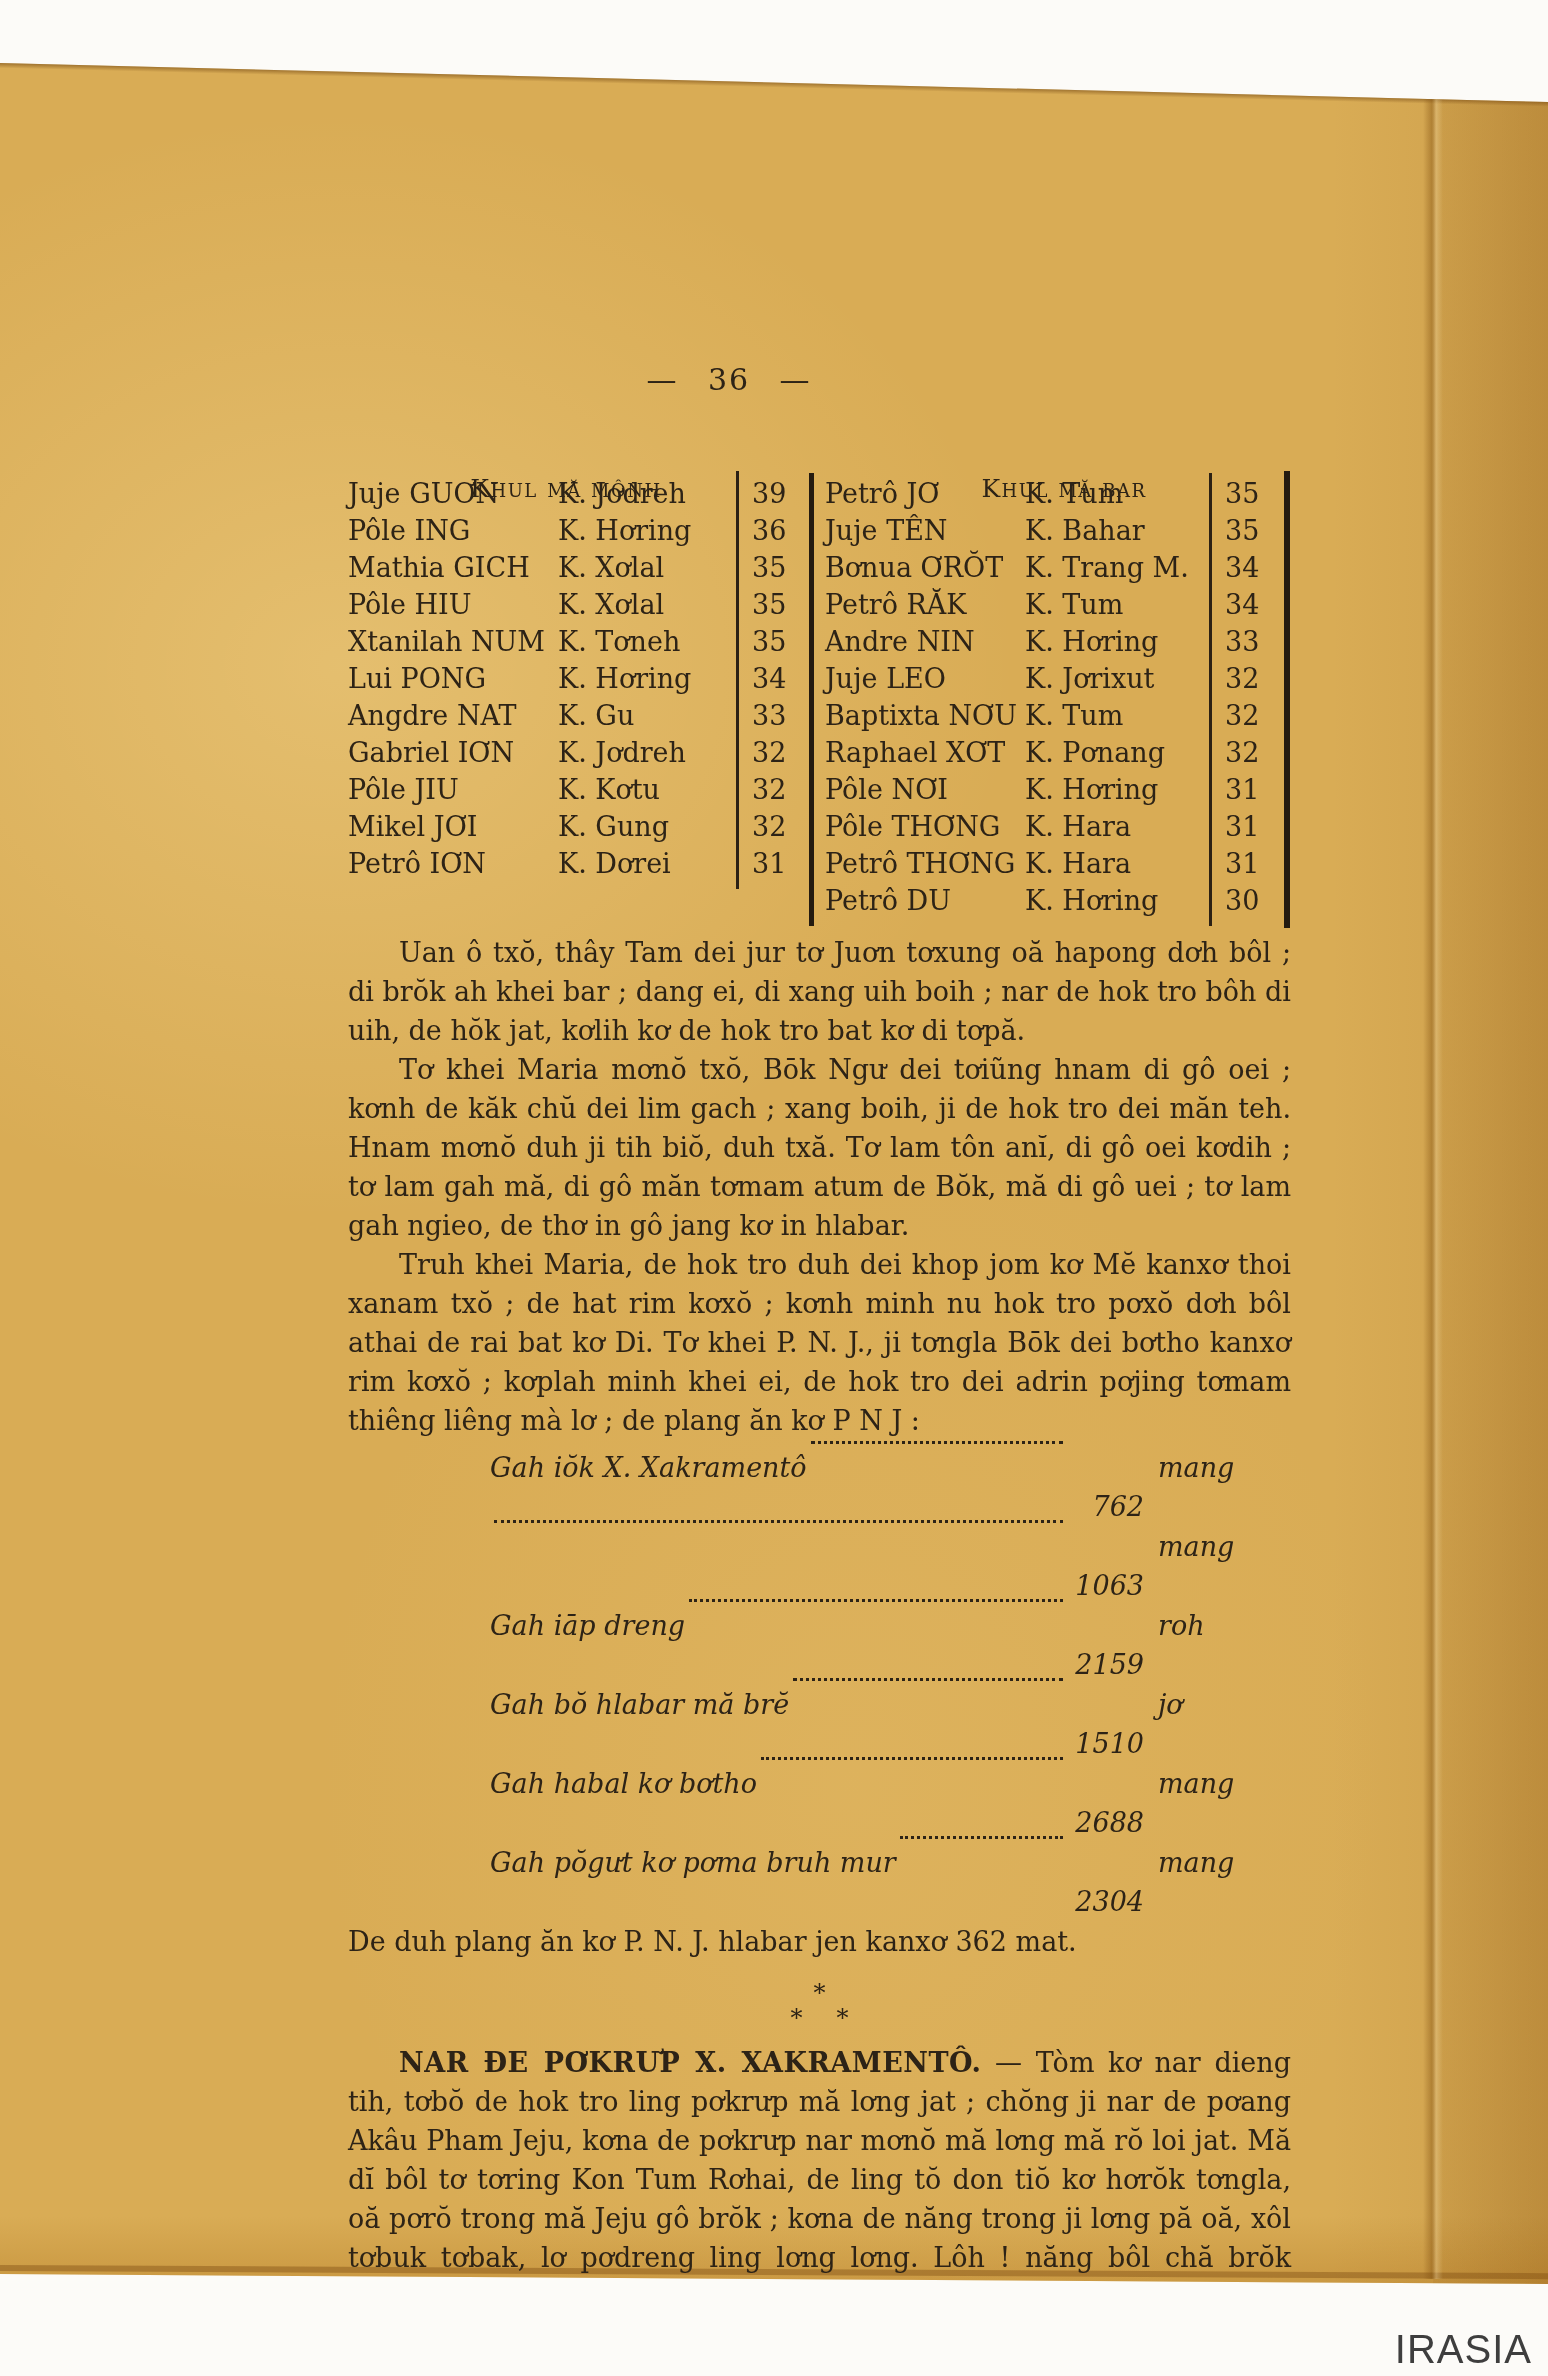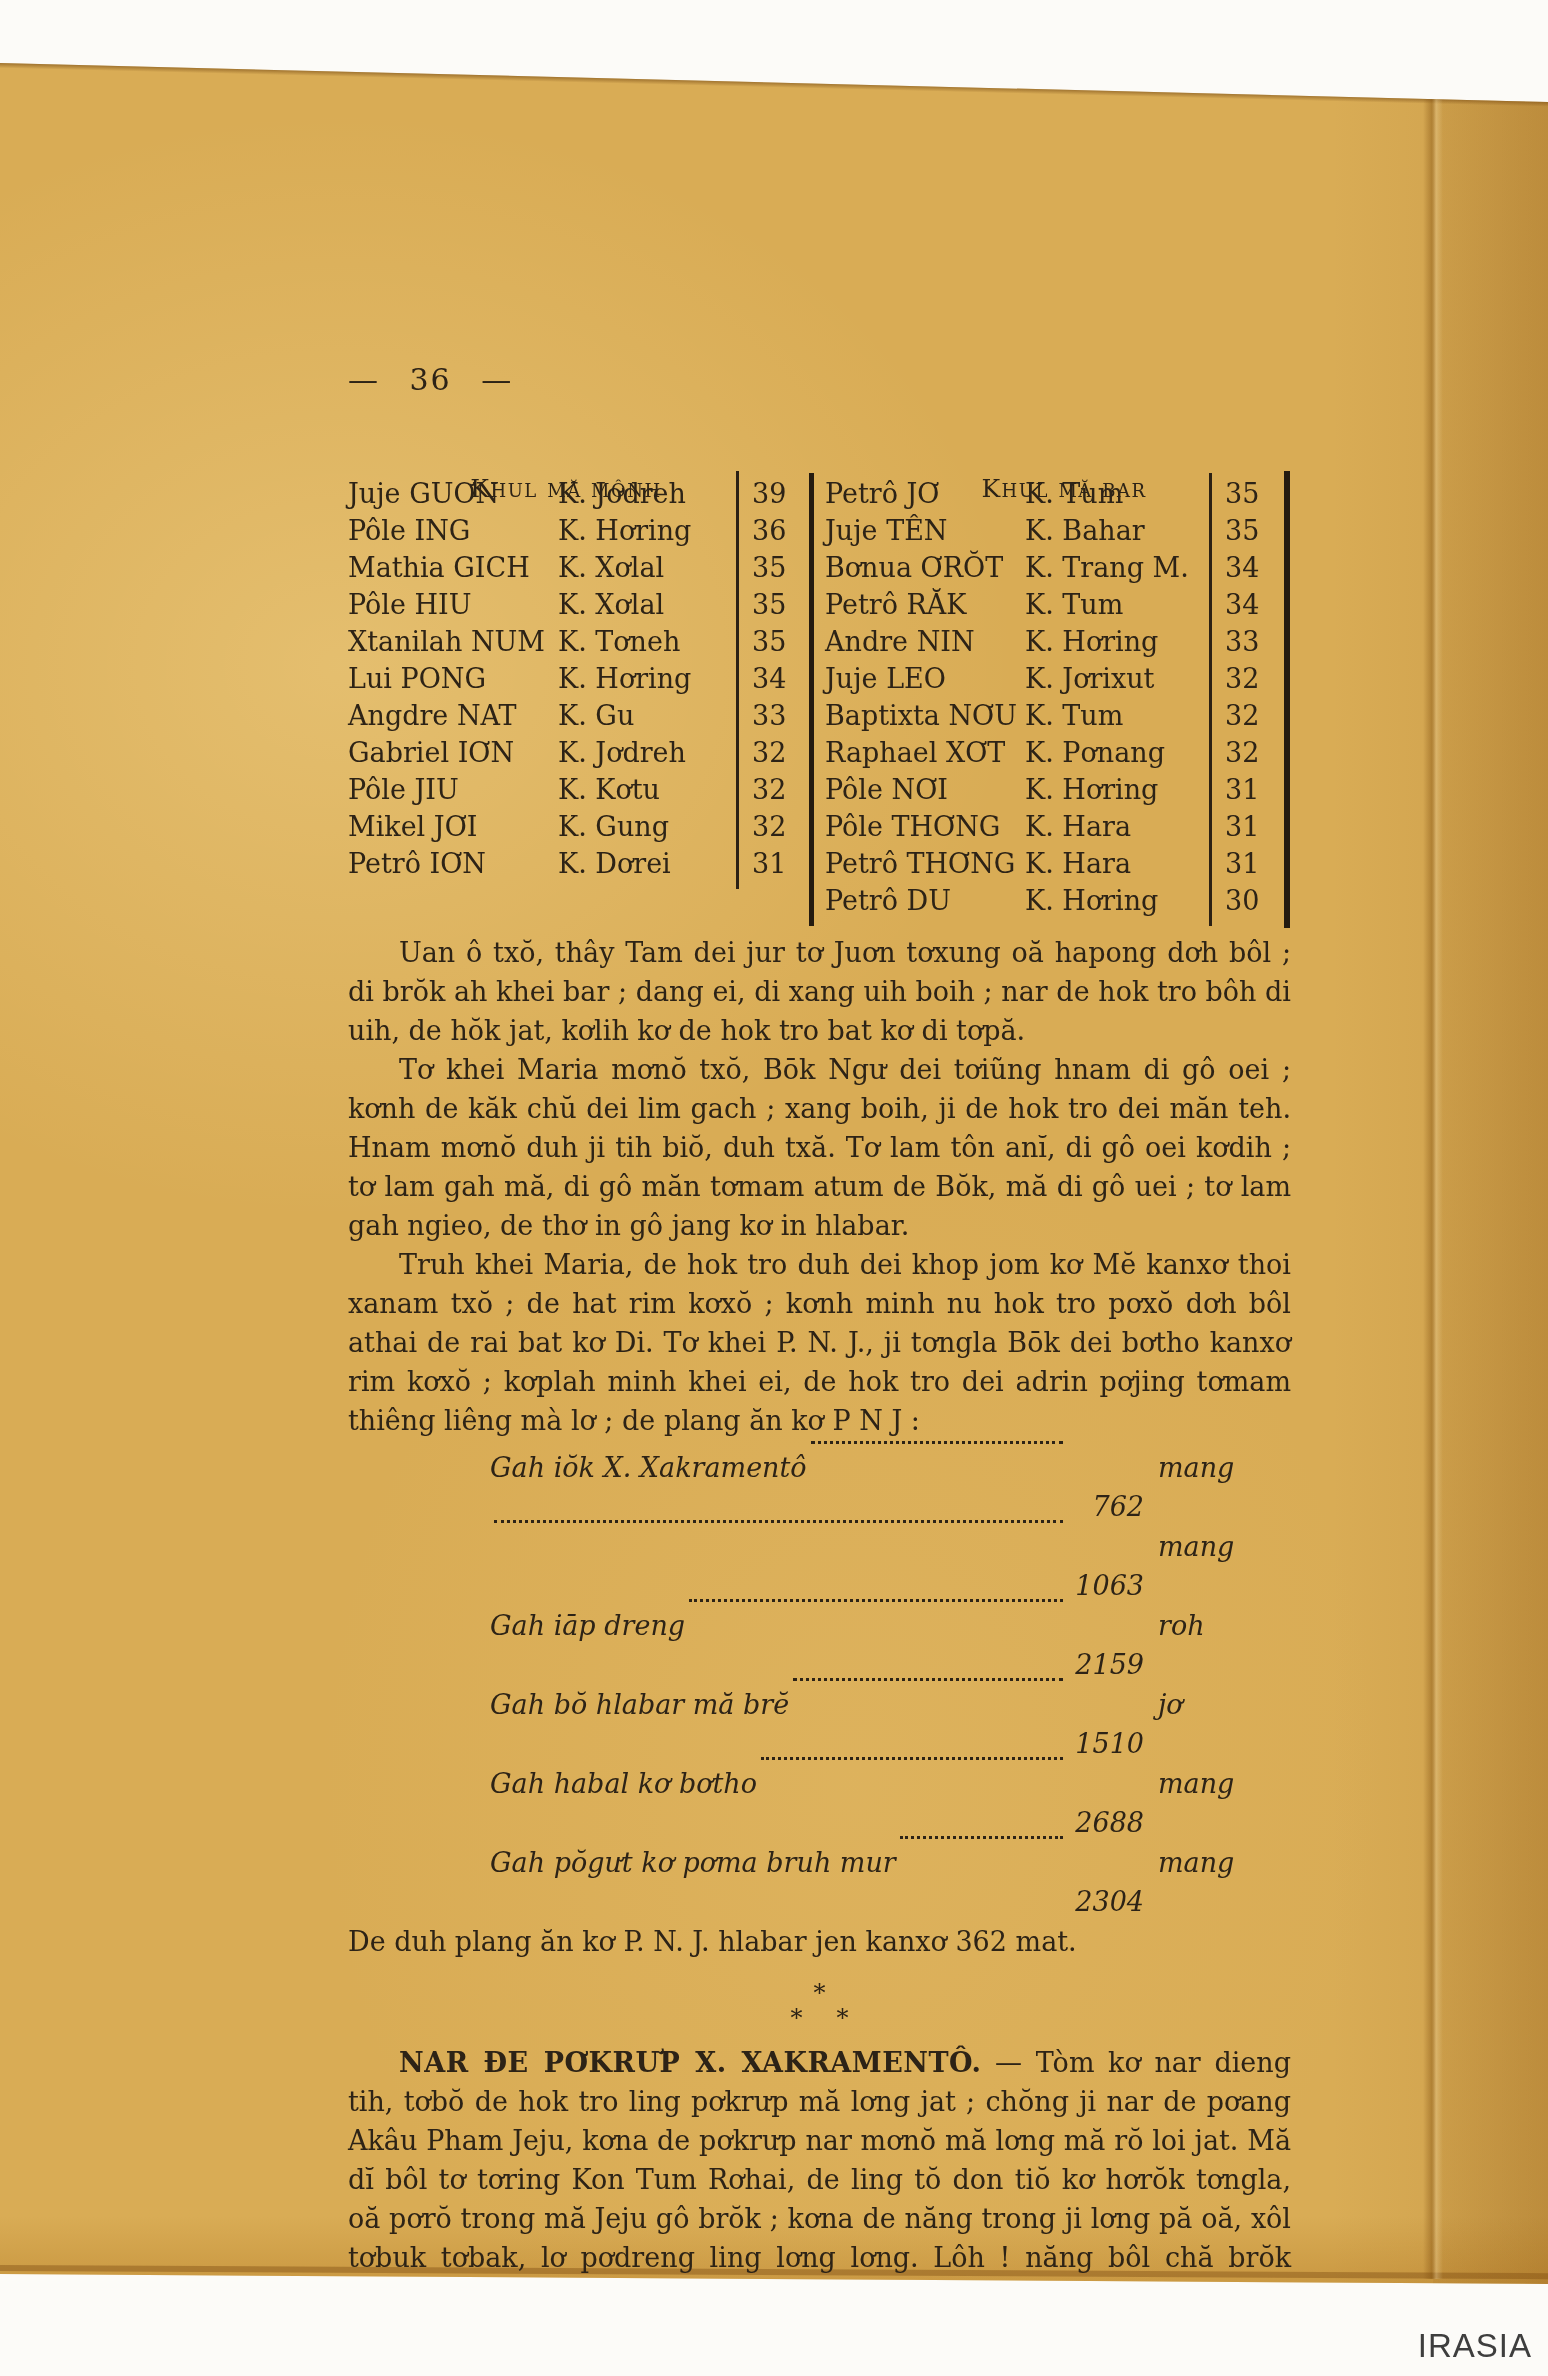--- a/index.html
+++ b/index.html
@@ -33,21 +33,21 @@
   .crease{
     position:absolute;left:1423px;top:91px;width:20px;height:2188px;
     background:linear-gradient(to right, rgba(130,80,15,0), rgba(130,80,15,.45) 45%, rgba(255,236,185,.35) 66%, rgba(130,80,15,0));
   }
   .right-shade{
     position:absolute;left:1433px;top:63px;right:0;height:2221px;
     background:linear-gradient(to right, rgba(140,85,15,.10), rgba(140,85,15,.26));
   }
   .ink{color:var(--ink,#2d2316);}
   .page-number{
-    position:absolute;left:348px;top:362px;width:762px;
+    position:absolute;left:348px;top:362px;width:762px;text-align:center;
     font-size:30px;letter-spacing:2px;word-spacing:18px;
   }
   .tbl-title{
     position:absolute;top:434px;text-align:center;
     font-variant:small-caps;font-size:25px;letter-spacing:1.5px;margin-top:40px;
   }
   .tbl-title.left{left:348px;width:436px;}
   .tbl-title.right{left:846px;width:436px;}
   .tbl{position:absolute;top:475px;font-size:27px;}
   .tbl.left{left:348px;width:446px;}
@@ -72,21 +72,21 @@
   .stat-dots{flex:1;border-bottom:3.2px dotted #2d2316;transform:translateY(-7px);margin:0 4px;}
   .stat-value{width:77px;text-align:right;margin-top:39px;}
   .stat-unit{width:99px;padding-left:14px;}
   .summary{margin-top:16px;text-indent:0 !important;}
   .asterism{margin:20px 0 12px;text-align:center;font-size:24px;line-height:25px;}
   .asterism .bottom span{display:inline-block;margin:0 17px;}
   .section-para{margin-top:6px;text-indent:77px;}
   .section-heading{letter-spacing:0.5px;font-weight:bold;}
   .watermark{
     position:absolute;right:16px;top:2327px;
-    font-family:"Liberation Sans", sans-serif;font-size:33px;
+    font-family:"Liberation Sans", sans-serif;font-size:40px;
     color:var(--wm,#3e3e3e);letter-spacing:1px;
   }
 </style>
 </head>
 <body style="--paper: #d9ac55; --ink: #2d2316; --bg: #fcfbf8; --wm: #3e3e3e;">
 
 <div class="page">
   <div class="edge-top"></div>
   <div class="band-bottom"></div>
   <div class="edge-bottom"></div>

